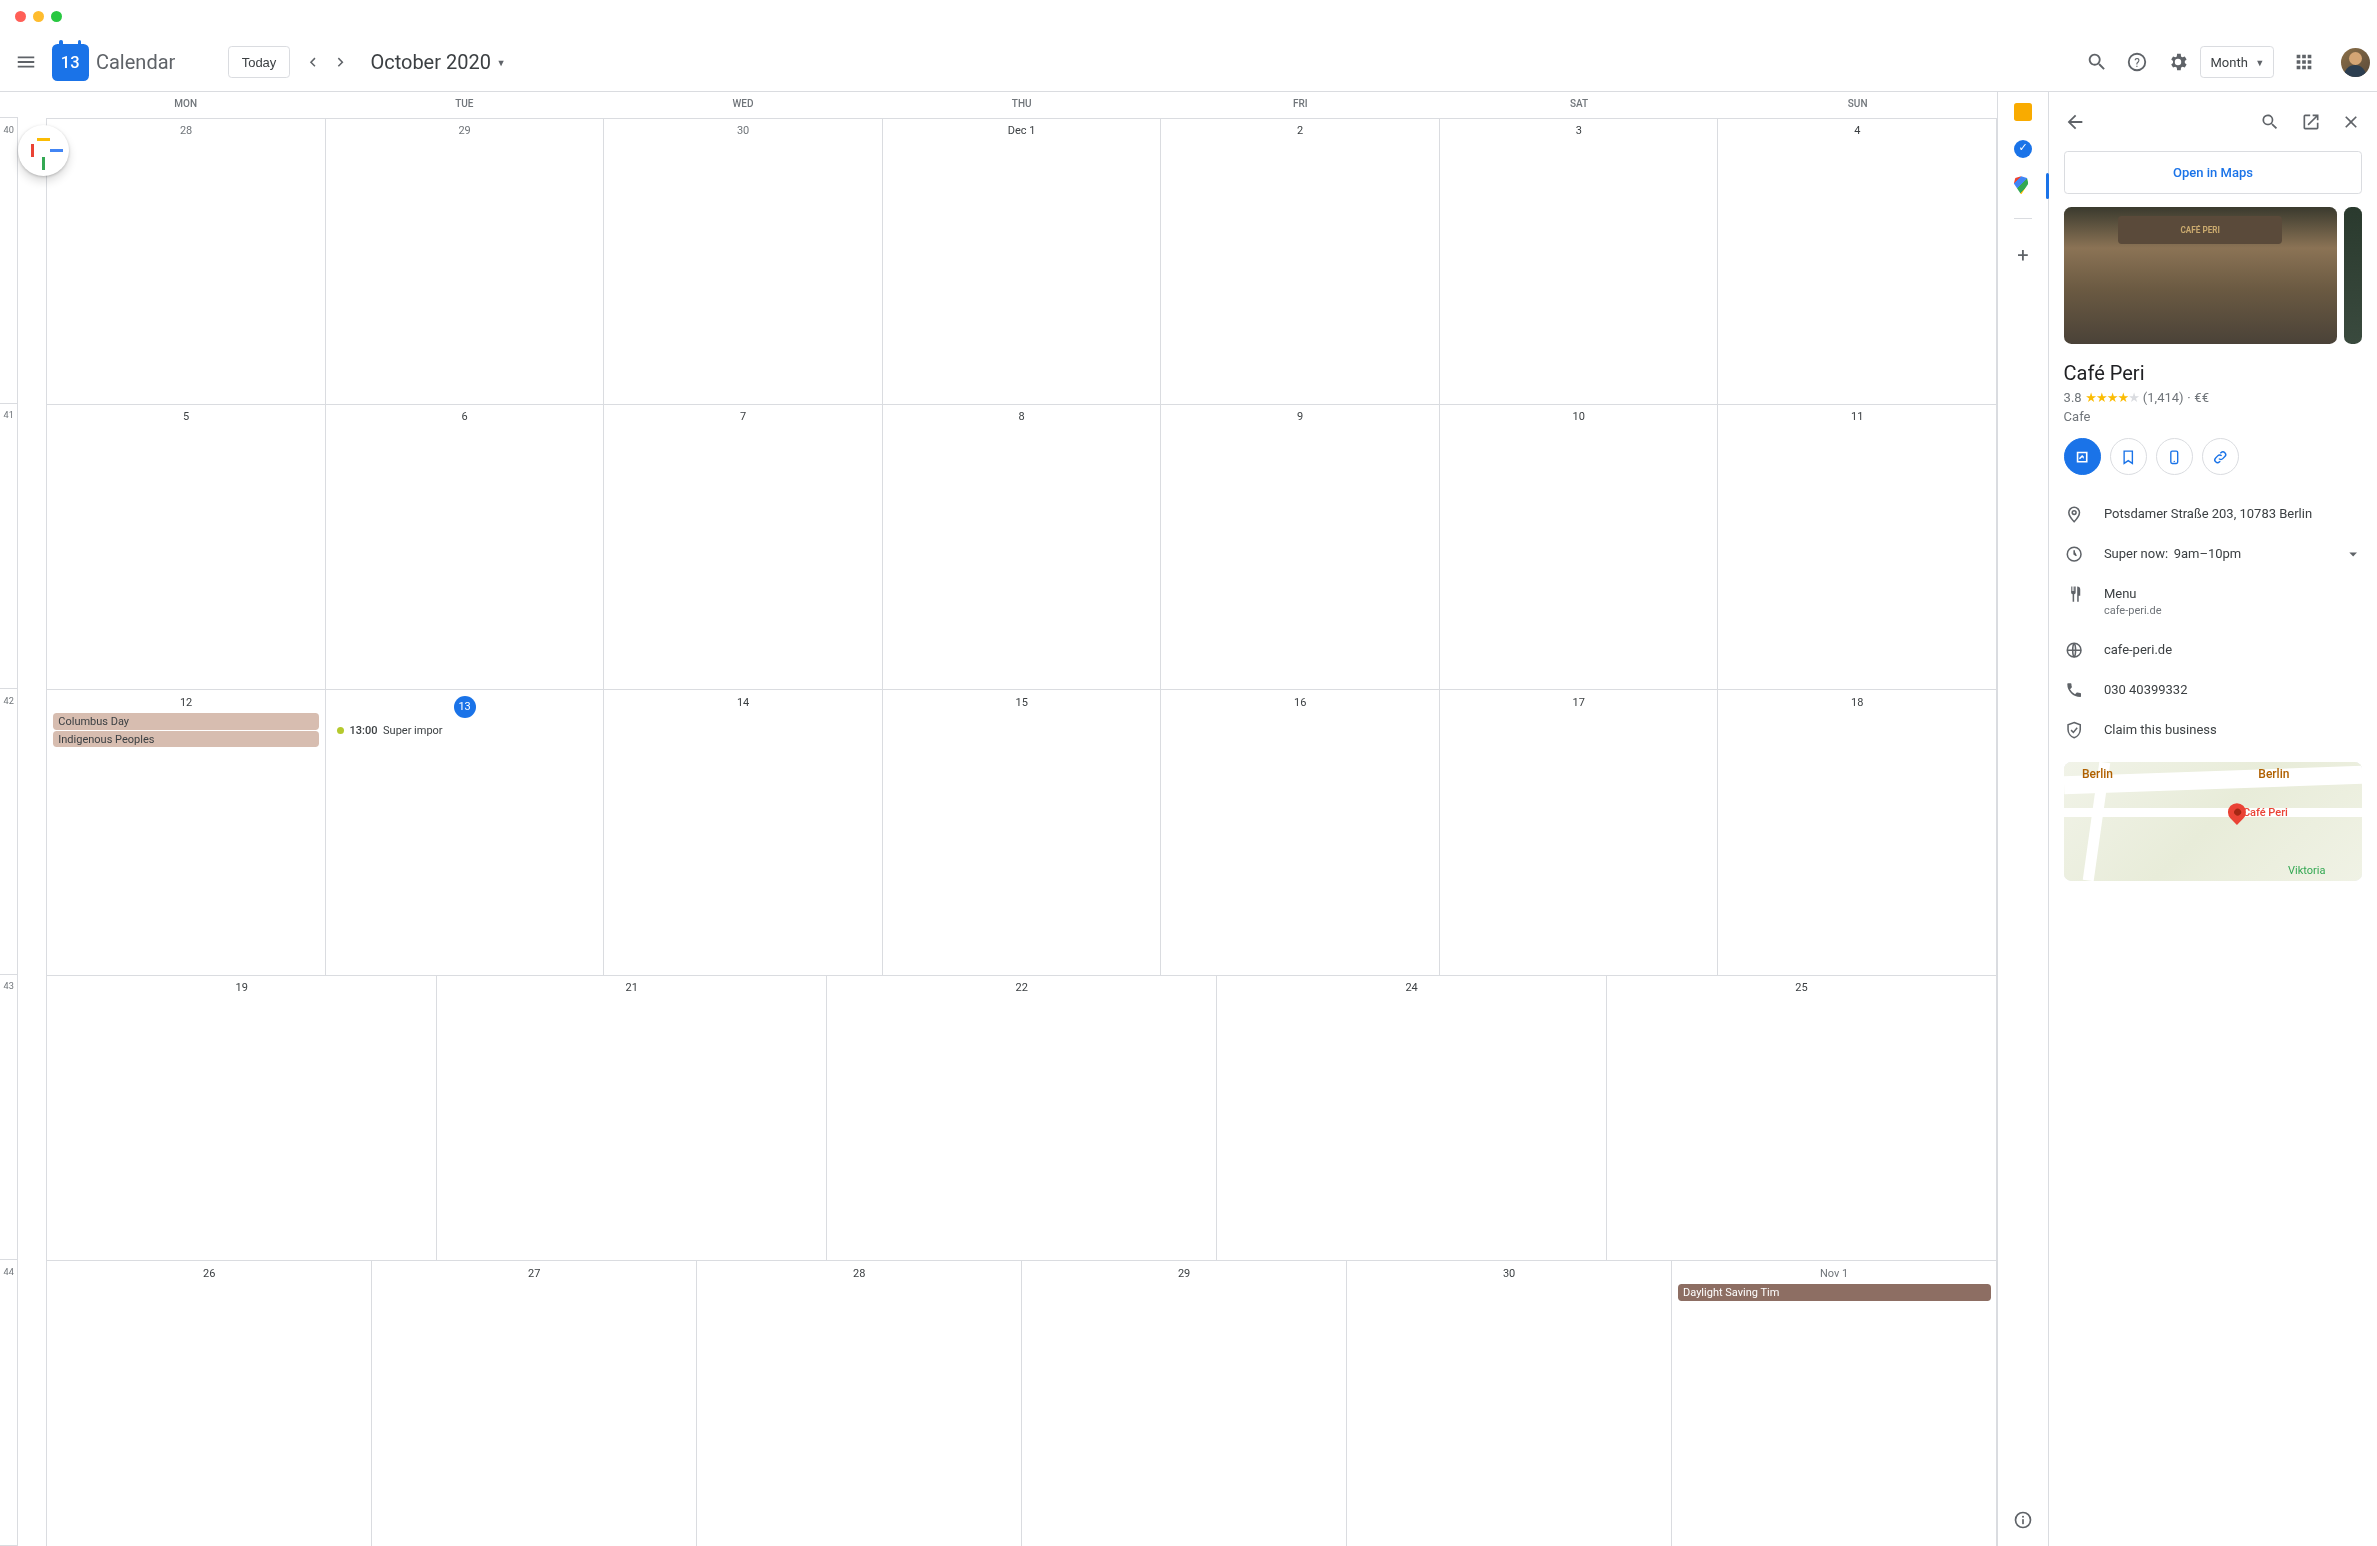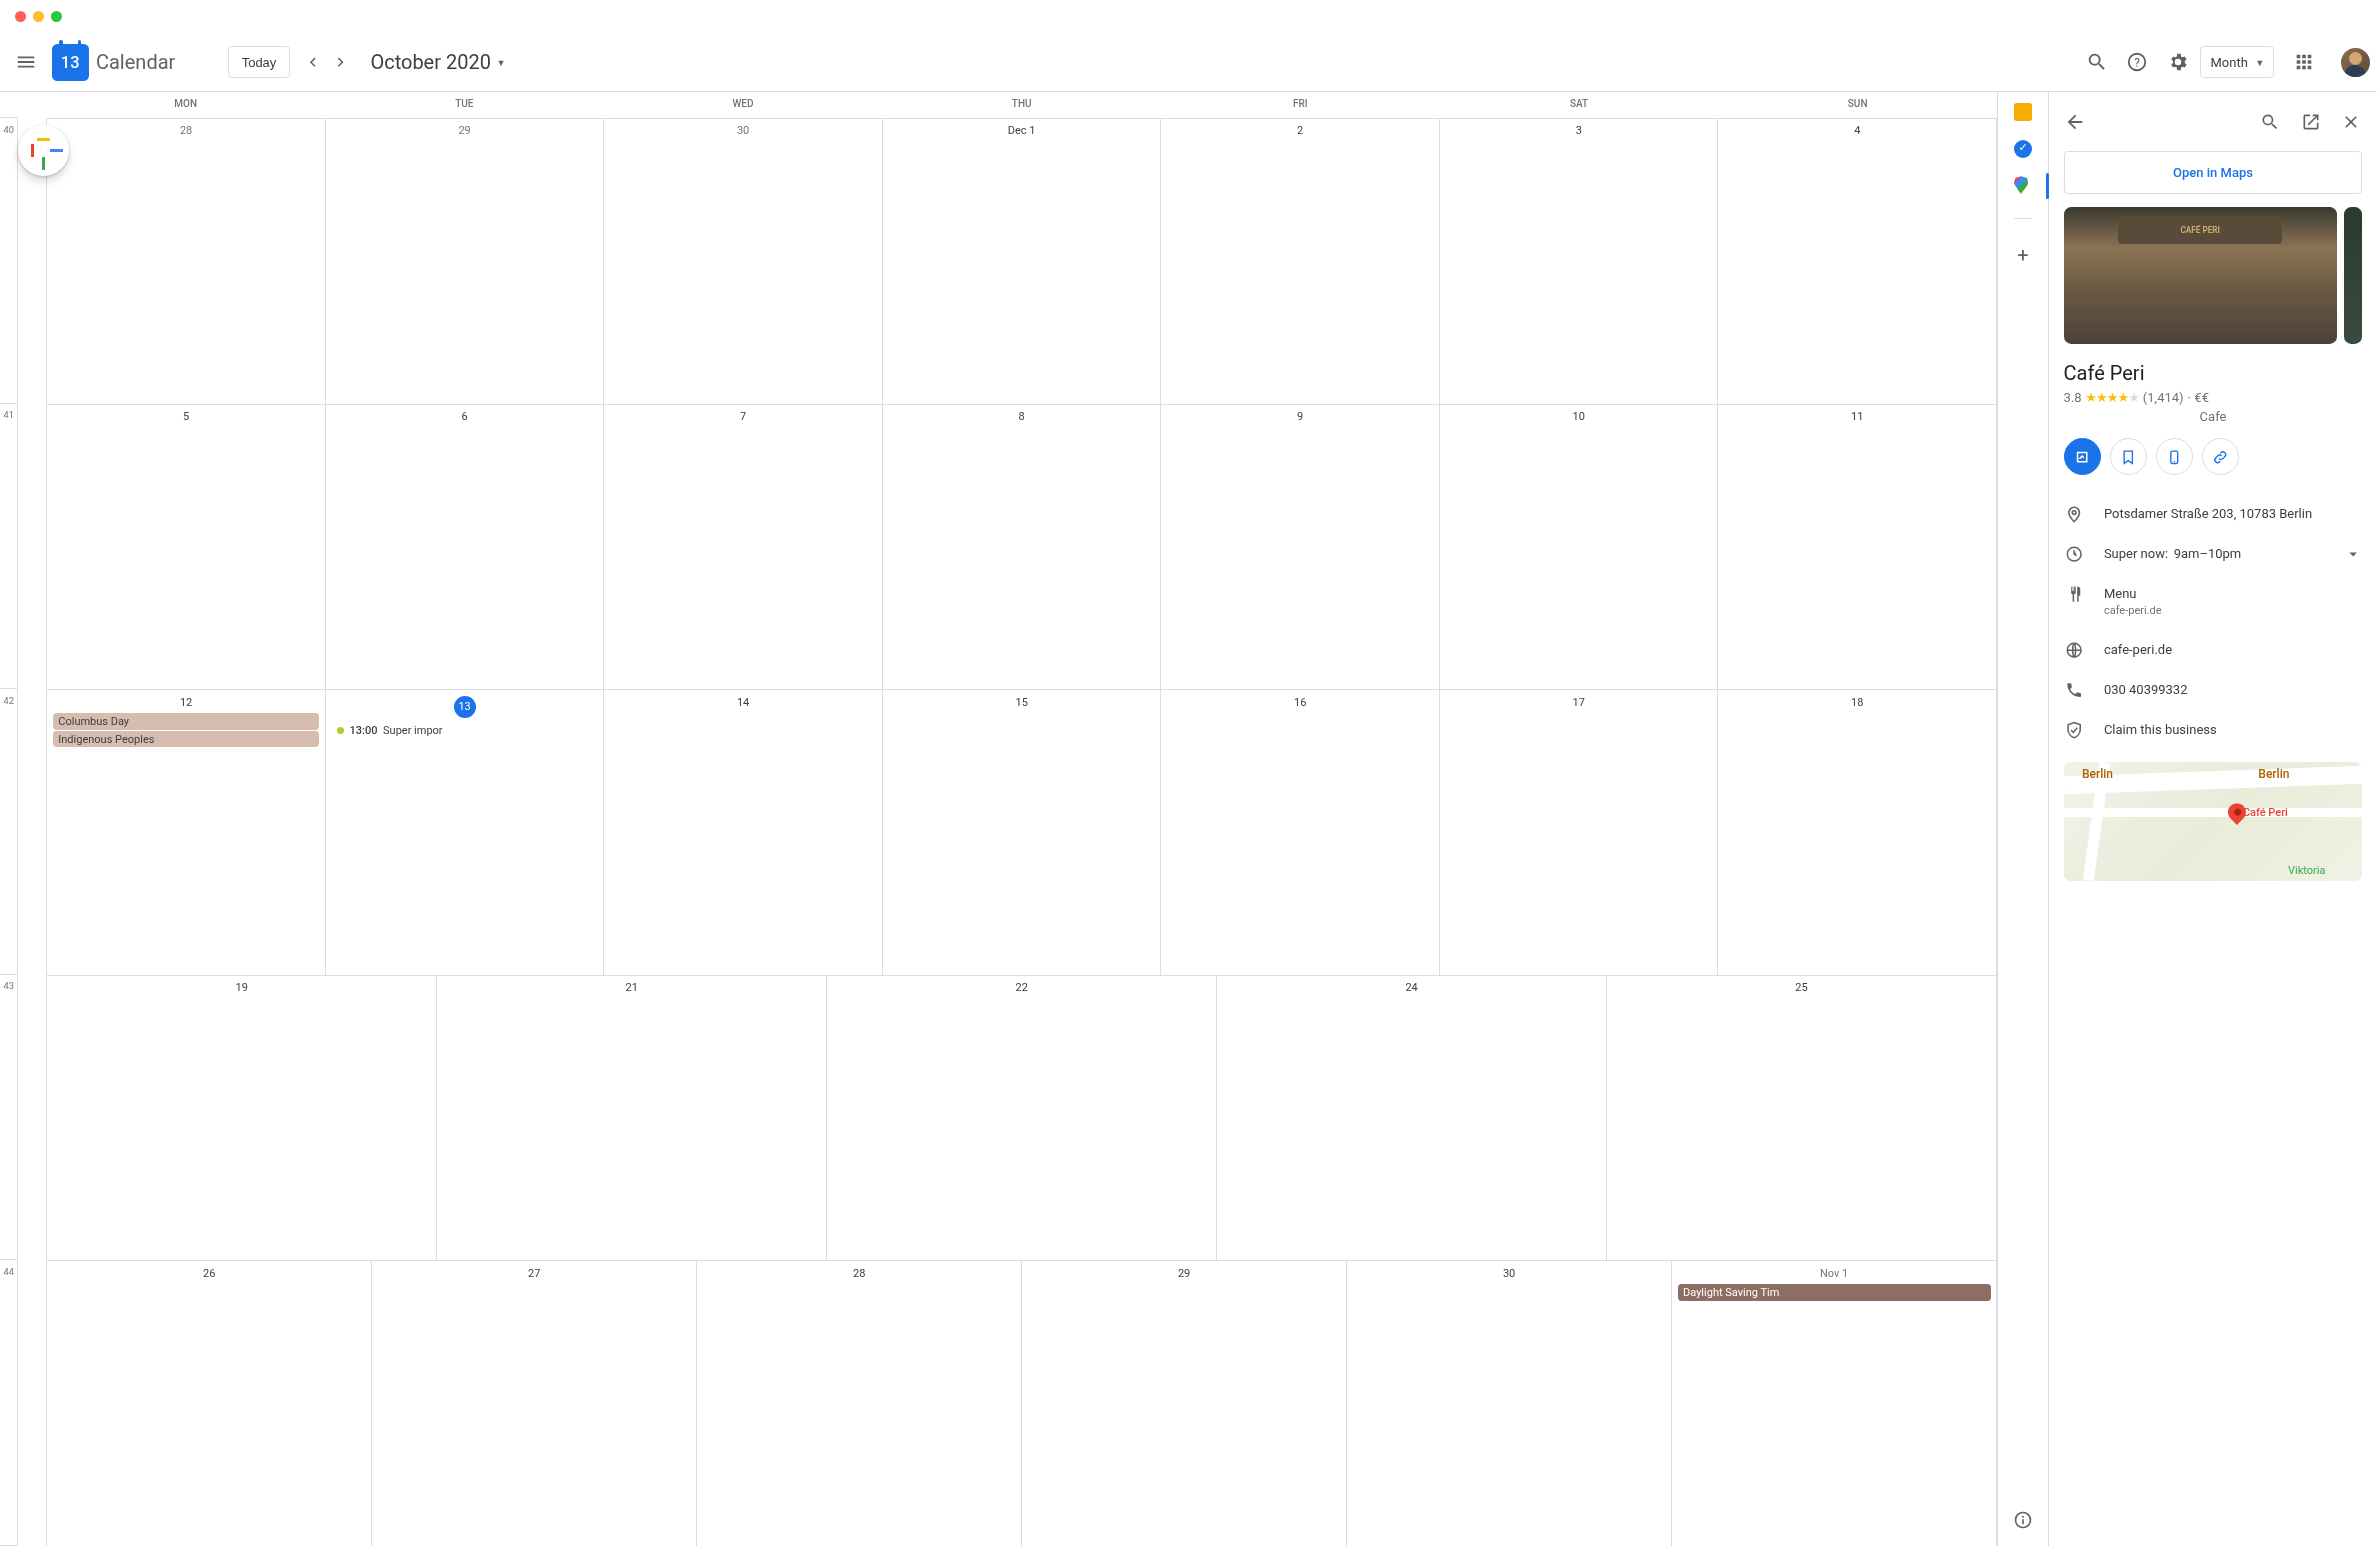--- a/index.html
+++ b/index.html
@@ -95,21 +95,21 @@
 
 .place-photos { display: flex; gap: 7.3px; margin-bottom: 16.5px; }
 .place-photo { flex: 1; height: 137px; background: linear-gradient(180deg,#3a3a2e 0%,#8b7355 30%,#6b5a42 60%,#4a4238 100%); border-radius: 7.3px; position: relative; overflow: hidden; }
 .place-photo-sign { position: absolute; top: 9.2px; left: 20%; right: 20%; height: 27.5px; background: #5a4a3a; border-radius: 3.7px; display: flex; align-items: center; justify-content: center; color: #c9a96e; font-size: 8.2px; font-weight: bold; }
 .place-photo-2 { width: 18.3px; background: linear-gradient(180deg,#2a3a2e,#3a4a3e); border-radius: 7.3px; }
 
 .place-title { font-size: 20px; color: #202124; margin-bottom: 5.5px; font-weight: 400; }
 .place-rating-row { display: flex; align-items: center; gap: 3.7px; font-size: 13px; color: #70757a; margin-bottom: 3.7px; }
 .stars { color: #fbbc04; letter-spacing: -0.9px; }
 .star-empty { color: #dadce0; }
-.place-category { font-size: 13px; color: #70757a; margin-bottom: 14.6px; text-align: center; }
+.place-category { font-size: 13px; color: #70757a; margin-bottom: 14.6px; }
 
 .action-row { display: flex; gap: 9.2px; margin-bottom: 18.3px; }
 .action-btn { width: 37px; height: 37px; border-radius: 50%; border: 0.9px solid #dadce0; display: flex; align-items: center; justify-content: center; cursor: pointer; color: #1a73e8; }
 .action-btn.primary { background: #1a73e8; border-color: #1a73e8; color: #fff; }
 
 .detail-row { display: flex; align-items: flex-start; gap: 18.3px; padding: 11px 0; color: #3c4043; font-size: 13px; }
 .detail-icon { width: 22px; color: #5f6368; flex-shrink: 0; display: flex; justify-content: center; }
 .detail-text { flex: 1; line-height: 1.4; }
 .detail-sub { font-size: 11px; color: #70757a; }
 .hours-row { display: flex; align-items: center; gap: 5.5px; }

